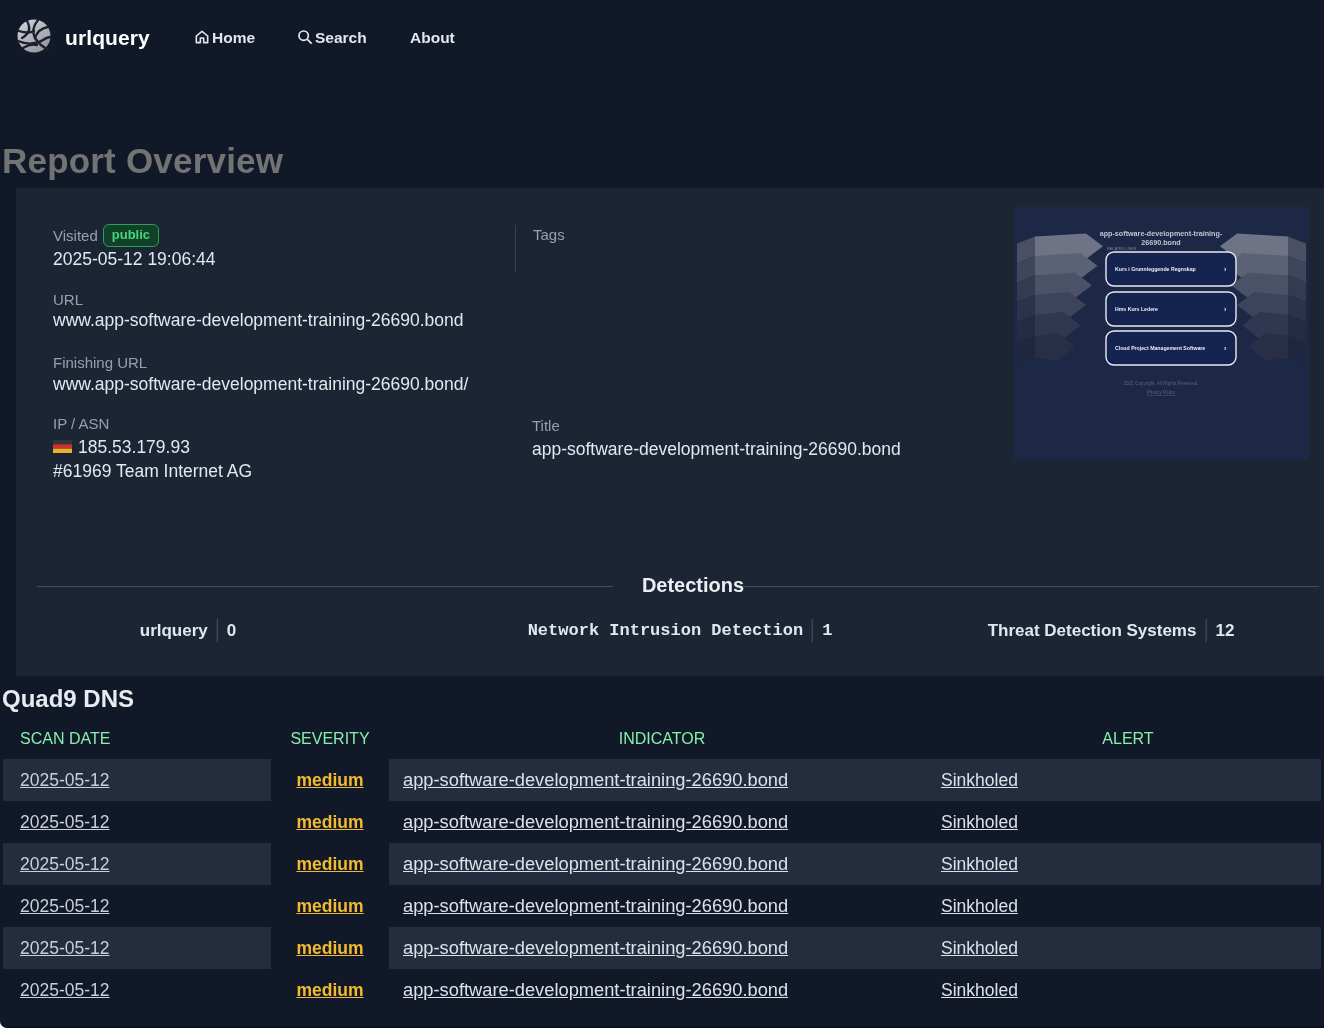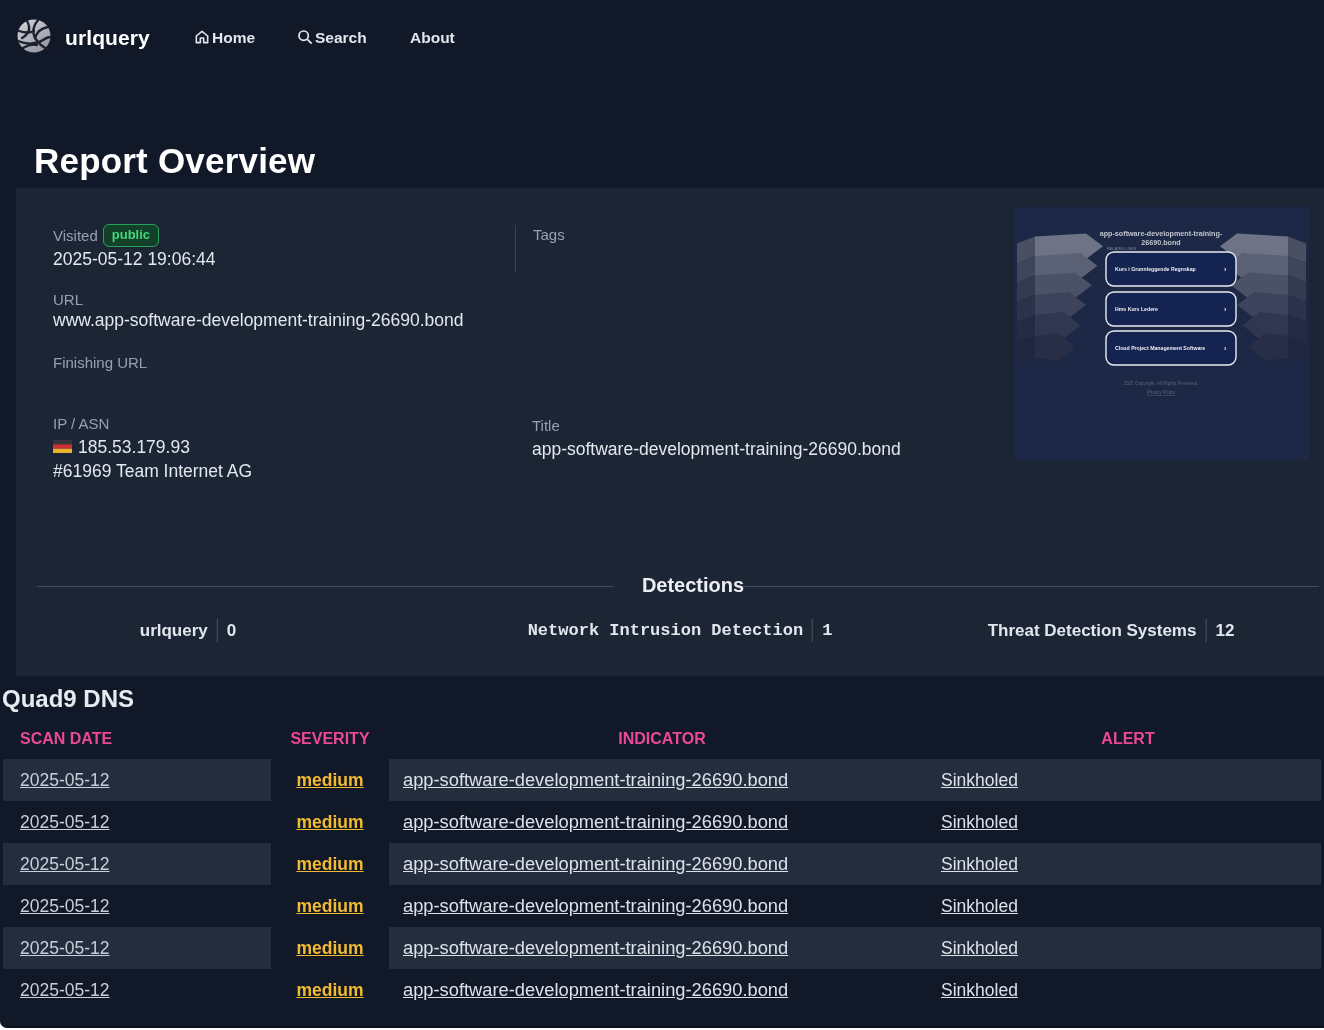--- a/index.html
+++ b/index.html
@@ -8,42 +8,42 @@
 .app { position:relative; width:1324px; height:1028px; background:#111827; border-radius:0 0 0 7px; border-bottom:2px solid #0b111d; }
 
 
 .nav { position:absolute; top:0; left:0; width:100%; height:74px; }
 .logo { position:absolute; left:17px; top:18px; }
 .brand { position:absolute; left:65px; top:26px; font-size:21px; font-weight:700; color:#ffffff; letter-spacing:0.1px; }
 .navlink { position:absolute; top:29px; font-size:15.5px; font-weight:700; color:#e2e6ed; }
 .navicon { position:absolute; top:29px; }
 
 
-.h1 { position:absolute; left:2px; top:141px; font-size:35px; font-weight:700; color:#ffffff; letter-spacing:0.2px;margin-left:32px; }
+.h1 { position:absolute; left:2px; top:141px; font-size:35px; font-weight:700; color:#737373; letter-spacing:0.2px; }
 .h2 { position:absolute; left:2px; top:685px; font-size:24px; font-weight:700; color:#e8ebf0; }
 
 
 .card { position:absolute; left:16px; top:188px; width:1324px; height:488px; background:#1c2534; }
 .lbl { position:absolute; font-size:15px; color:#97a0af; }
 .val { position:absolute; font-size:17.5px; color:#e3e7ee; }
 .badge { display:inline-block; margin-left:5px; padding:2px 8px 4px; border:1.5px solid #2ba05e; border-radius:6px;
   background:#124028; color:#45d77b; font-size:13px; font-weight:700; position:relative; top:-2px; }
 .vdiv { position:absolute; left:499px; top:37px; width:1px; height:47px; background:#39424f; }
 
 
 .dethead { position:absolute; top:386px; left:0; width:1324px; height:24px; }
 .dethead .line { position:absolute; top:12px; height:1px; background:#424c5c; }
 .dethead .txt { position:absolute; top:0; width:100%; text-align:center; font-size:20px; font-weight:700; color:#eceef3;padding-left:30px; }
 .detitem { position:absolute; top:431px; transform:translateX(-50%); display:flex; align-items:center; font-size:17px; font-weight:700; color:#e2e6ed; white-space:nowrap; }
 .detitem .sep { display:inline-block; width:1px; height:23px; background:#4a5464; margin:0 9px; }
 
 
 .tblwrap { position:absolute; left:3px; top:726px; width:1318px; }
 table { border-collapse:collapse; width:1318px; table-layout:fixed; }
-th { font-size:16px; font-weight:700; color:#ec4899; height:33px; vertical-align:top; padding-top:4px; }
+th { font-size:16px; font-weight:400; color:#86efac; height:33px; vertical-align:top; padding-top:4px; }
 td { font-size:17.5px; height:42px; vertical-align:middle;text-decoration:underline; }
 .c1 { width:268px; text-align:left; padding-left:17px; }
 .c2 { width:118px; text-align:center; }
 .c3 { width:546px; text-align:left; padding-left:14px; } td.c3 { font-size:18.3px; }
 .c4 { width:386px; text-align:left; padding-left:6px; }
 th.c3, th.c4 { text-align:center; padding-left:0; }
 tr.odd td { background:#232d3d; }
 tr.odd td.c2 { background:#111827; }
 td.c1 { color:#c9cfda; }
 td.c2 { color:#f2ba31; font-weight:700; font-size:17.5px; }
@@ -91,20 +91,21 @@
   <div class="h1">Report Overview</div>
 
   <div class="card">
     <div class="lbl" style="left:37px; top:38px;">Visited<span class="badge">public</span></div>
     <div class="val" style="left:37px; top:61px;">2025-05-12 19:06:44</div>
 
     <div class="lbl" style="left:37px; top:103px;">URL</div>
     <div class="val" style="left:37px; top:122px;">www.app-software-development-training-26690.bond</div>
 
     <div class="lbl" style="left:37px; top:166px;">Finishing URL</div>
+    <div class="val" style="left:37px; top:186px;">www.app-software-development-training-26690.bond/</div>
 
     <div class="lbl" style="left:37px; top:227px;">IP / ASN</div>
     <div class="val" style="left:37px; top:249px;"><svg width="19" height="13" viewBox="0 0 19 13" style="vertical-align:0px; margin-right:6px;">
           <rect width="19" height="4.4" y="0" fill="#33343c" rx="0"></rect>
           <rect width="19" height="4.3" y="4.4" fill="#cf3131"></rect>
           <rect width="19" height="4.3" y="8.7" fill="#e7b32c"></rect>
         </svg>185.53.179.93</div>
     <div class="val" style="left:37px; top:273px;">#61969 Team Internet AG</div>
 
     <div class="vdiv"></div>

